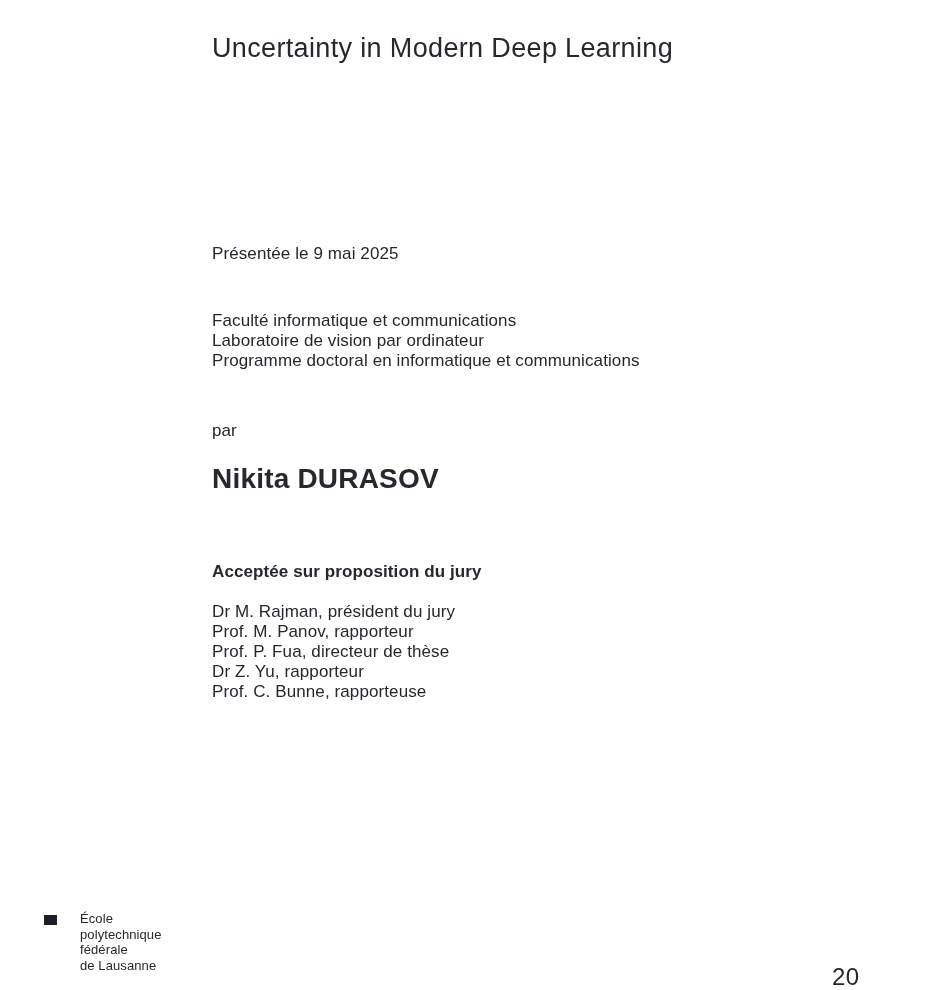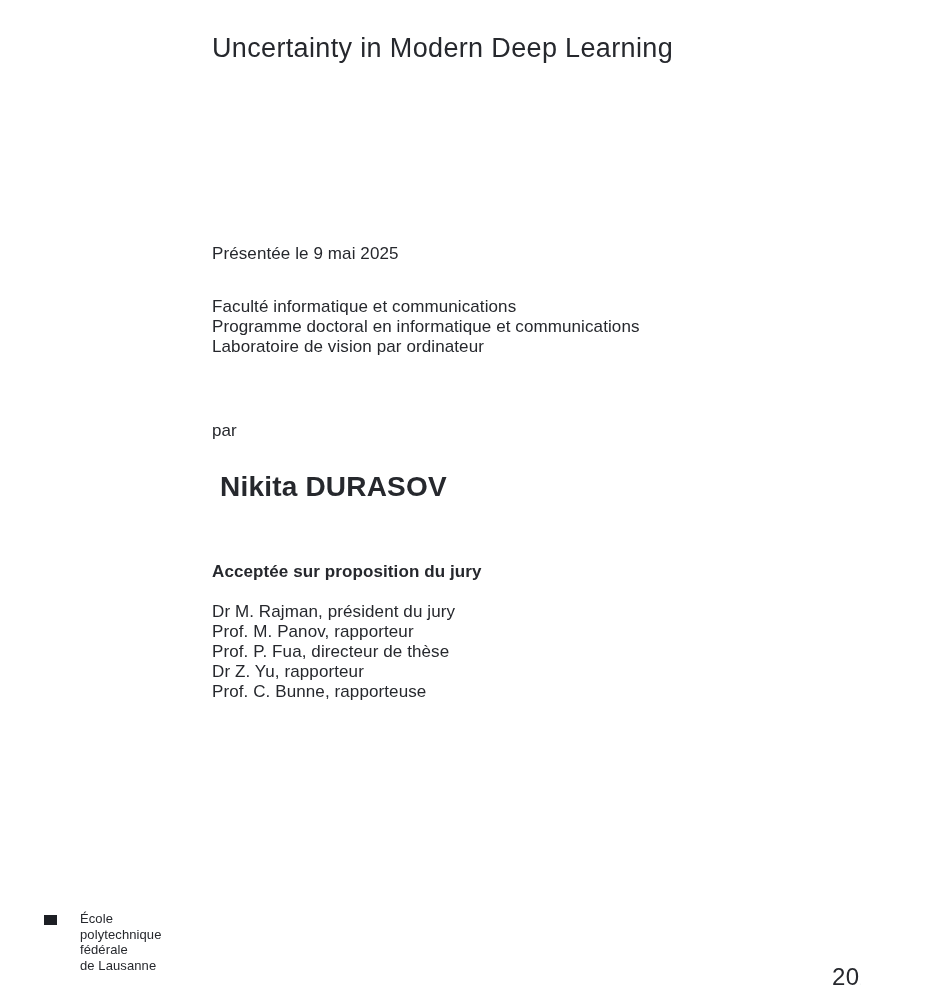--- a/index.html
+++ b/index.html
@@ -34,28 +34,28 @@
     position: absolute;
     left: 212px;
     margin: 0;
     font-size: 17px;
     line-height: 20px;
     font-weight: 400;
     letter-spacing: 0.1px;
     white-space: nowrap;
   }
   .presented   { top: 244px; }
-  .affiliation { top: 297px; }
+  .affiliation { top: 311px; }
   .degree      { top: 380px; }
   .by          { top: 421px; }
   .author {
     position: absolute;
     left: 212px;
     top: 463px;
-    margin: 8px;
+    margin: 0;
     font-size: 28px;
     font-weight: 700;
     letter-spacing: 0.2px;
     white-space: nowrap;
   }
   .jury-heading { top: 562px; font-weight: bold; }
   .jury-list    { top: 602px; }
   .epfl-logo {
     position: absolute;
     left: 44px;
@@ -94,22 +94,22 @@
 <body>
 
 <div class="page">
 
   <h1 class="title">Uncertainty in Modern Deep Learning</h1>
 
   <p class="body-text presented">Présentée le 9 mai 2025</p>
 
   <div class="body-text affiliation">
     <div>Faculté informatique et communications</div>
+    <div>Laboratoire de vision par ordinateur</div>
     <div>Programme doctoral en informatique et communications</div>
-    <div>Laboratoire de vision par ordinateur</div>
   </div>
 
 
   <p class="body-text by">par</p>
 
   <h2 class="author">Nikita DURASOV</h2>
 
   <p class="body-text jury-heading">Acceptée sur proposition du jury</p>
 
   <div class="body-text jury-list">

